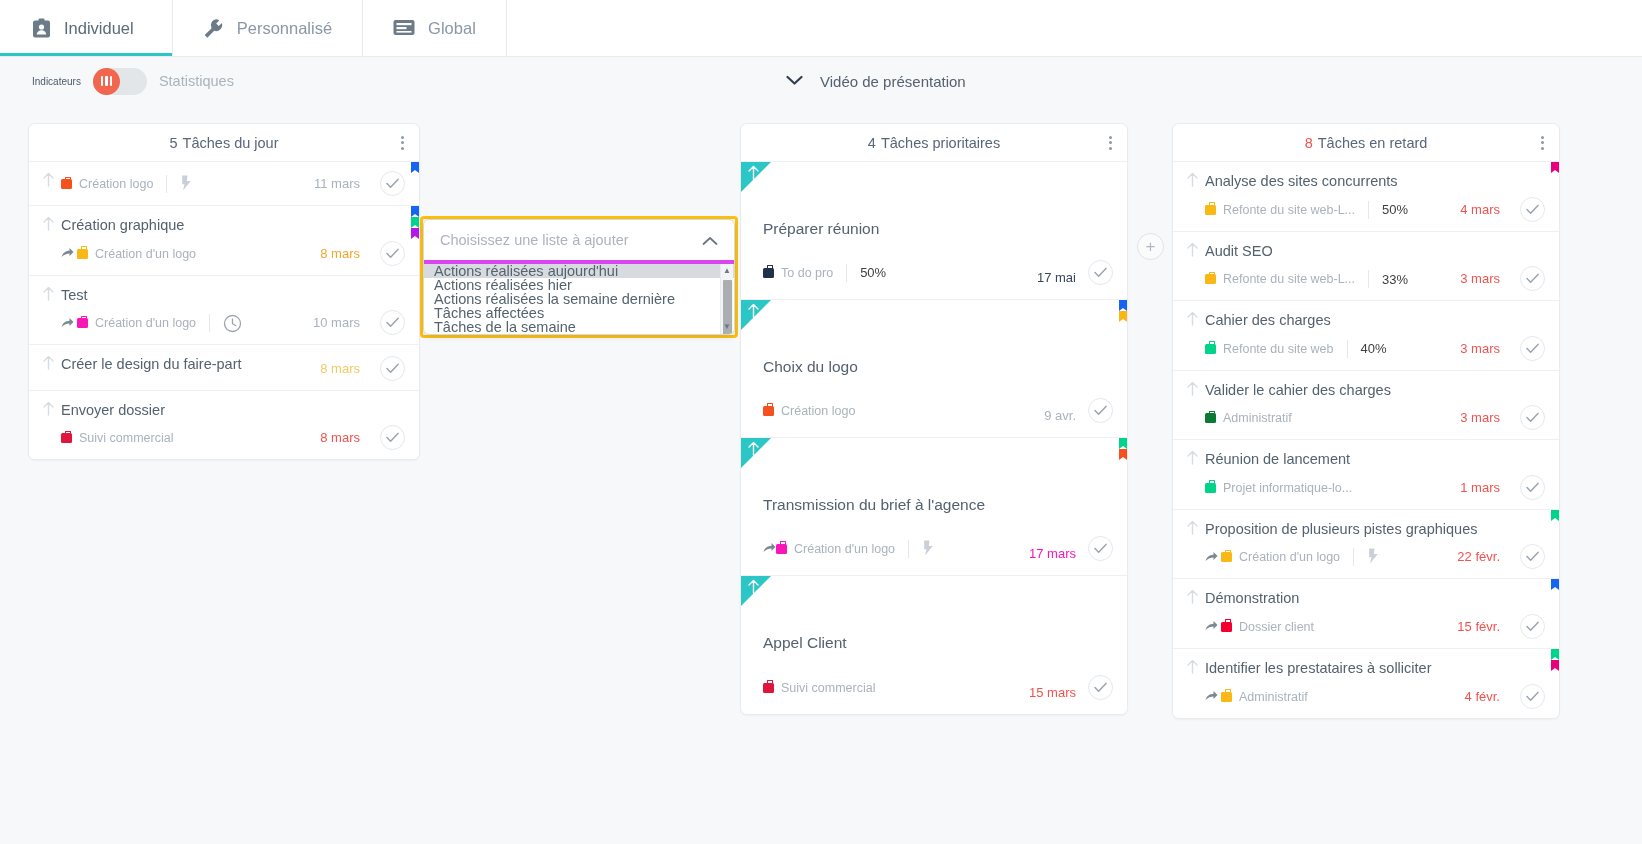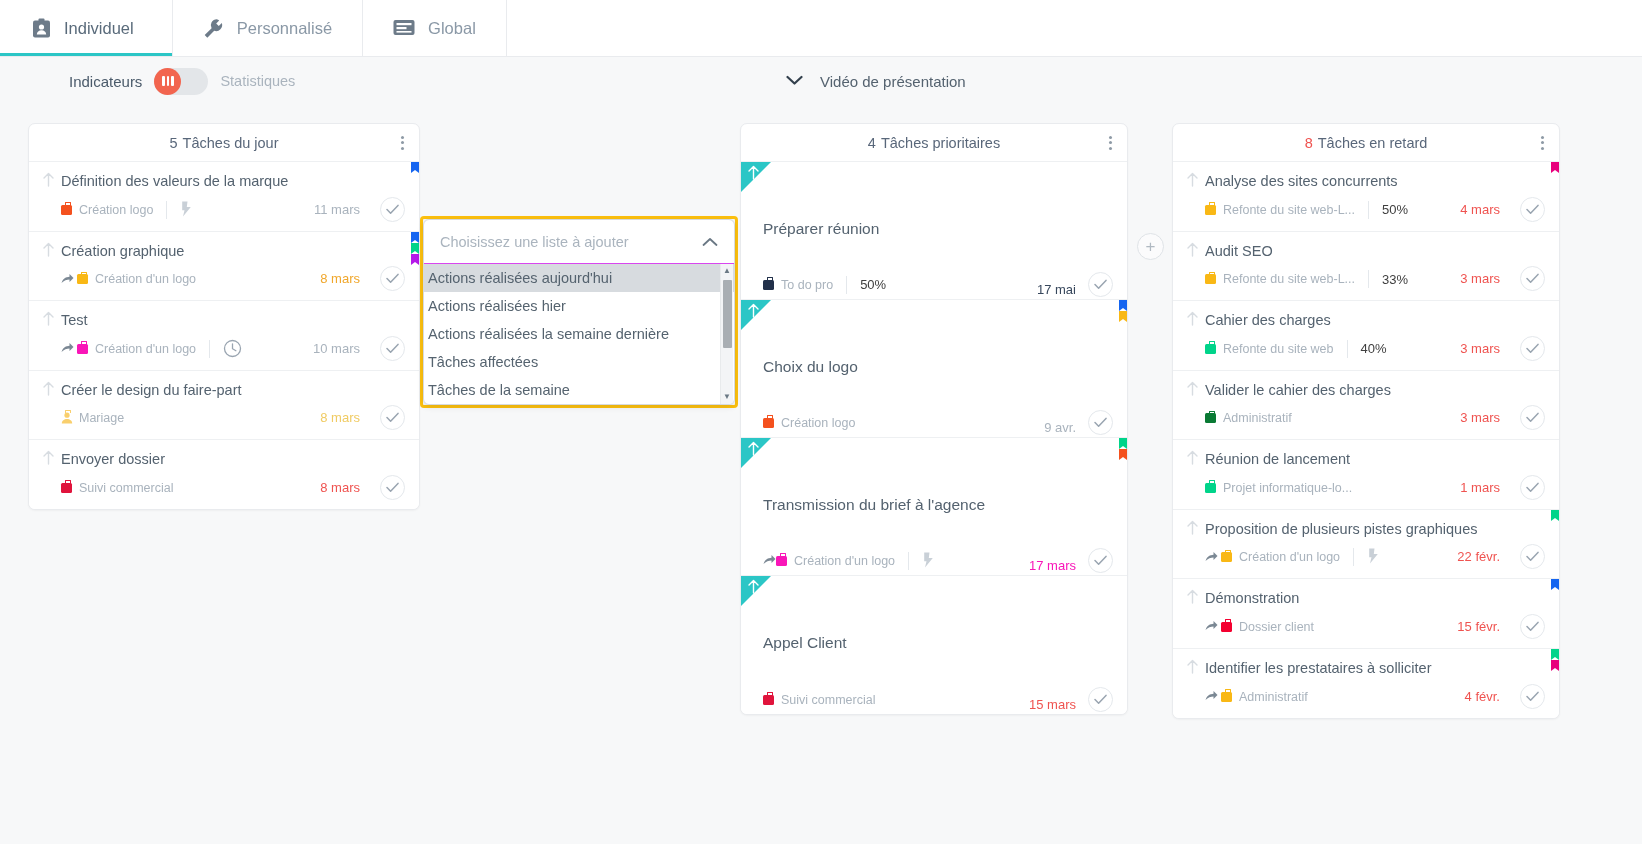--- a/index.html
+++ b/index.html
@@ -53,21 +53,21 @@
     align-items: center;
     position: relative;
     background: #f7f8f9;
   }
   .ind-group {
     display: flex;
     align-items: center;
     gap: 12px;
     margin-left: 32px;
   }
-  .ind-label { font-size: 15px; color: #4a5a6a; margin-left: 37px; }
+  .ind-label { font-size: 10px; color: #4a5a6a; }
   .stat-label { font-size: 14.5px; color: #aab4be; }
   .toggle {
     width: 54px; height: 27px;
     border-radius: 14px;
     background: #e3e6e9;
     position: relative;
     cursor: pointer;
   }
   .toggle .knob {
     position: absolute;
@@ -269,21 +269,21 @@
   .bigcard .btitle {
     position: absolute;
     left: 22px;
     top: 58px;
     font-size: 15.5px;
     color: #54626f;
   }
   .bigcard .bmeta {
     position: absolute;
     left: 22px;
-    bottom: 2px;
+    bottom: 14px;
     right: 14px;
     display: flex;
     align-items: center;
     font-size: 12.5px;
     color: #a9b3bd;
   }
   .bigcard .bright {
     margin-left: auto;
     display: flex;
     align-items: flex-end;
@@ -308,35 +308,35 @@
     overflow: hidden;
     position: relative;
   }
   .dd-input {
     height: 44px;
     display: flex;
     align-items: center;
     padding: 0 16px;
     font-size: 14.5px;
     color: #aab4be;
-    border-bottom: 1px solid #d946ef;
+    border-bottom: 4px solid #d946ef;
     cursor: pointer;
   }
   .dd-input .caret {
     margin-left: auto;
     color: #6a7884;
     font-size: 15px;
     line-height: 1;
   }
   .dd-list { position: relative; }
   .dd-item {
-    height: 28px;
-    display: flex;
-    align-items: center;
-    padding: 0 4px;
+    height: 14px;
+    display: flex;
+    align-items: center;
+    padding: 0 10px;
     font-size: 14.5px;
     color: #55636f;
     cursor: pointer;
   }
   .dd-item.hl { background: #d7dbdf; }
   .dd-scroll {
     position: absolute;
     right: 1px; top: 0;
     width: 13px;
     height: 100%;
@@ -446,21 +446,20 @@
           <span></span>
           <span></span>
           <span></span>
         </span>
       </div>
       <div>
         <div class="task">
           <span class="arrow-up"><svg width="13" height="15" viewBox="0 0 13 15">
               <path d="M6.5 14V2M6.5 1.5 2 6M6.5 1.5 11 6" stroke="currentColor" stroke-width="1.4" fill="none" stroke-linecap="round"></path>
             </svg></span>
-          <div class="ttitle">Définition des valeurs de la marque</div>
           <div class="meta">
             <span class="case" style="background:#f4511e;color:#f4511e"></span>
             <span class="proj">Création logo</span>
             <span class="sep"></span>
             <span class="bolt"><svg width="13" height="16" viewBox="0 0 13 16">
                 <path d="M7.5 0.5H2.2v8.7h2.3L3 15.5 10.8 6h-4z" fill="#c9d0d7"></path>
               </svg></span>
           </div>
           <div class="right">
             <span class="date" style="color:#a9b3bd">11 mars</span>
@@ -524,27 +523,20 @@
                 <path d="M1 5.6 4.6 9.3 12 1.4" stroke="currentColor" stroke-width="1.5" fill="none" stroke-linecap="round" stroke-linejoin="round"></path>
               </svg>
             </span>
           </div>
         </div>
         <div class="task">
           <span class="arrow-up"><svg width="13" height="15" viewBox="0 0 13 15">
               <path d="M6.5 14V2M6.5 1.5 2 6M6.5 1.5 11 6" stroke="currentColor" stroke-width="1.4" fill="none" stroke-linecap="round"></path>
             </svg></span>
           <div class="ttitle">Créer le design du faire-part</div>
-          <div class="meta">
-            <span class="case" style="background:none;color:#f9cf6d;width:12px;height:12px;margin-right:6px;"><svg width="12" height="12" viewBox="0 0 12 12">
-                <circle cx="6" cy="3.2" r="2.6" fill="currentColor"></circle>
-                <path d="M0.8 11.5c0-3 2.4-4.6 5.2-4.6s5.2 1.6 5.2 4.6z" fill="currentColor"></path>
-              </svg></span>
-            <span class="proj">Mariage</span>
-          </div>
           <div class="right">
             <span class="date" style="color:#f0cb63">8 mars</span>
             <span class="check">
               <svg width="13" height="11" viewBox="0 0 13 11">
                 <path d="M1 5.6 4.6 9.3 12 1.4" stroke="currentColor" stroke-width="1.5" fill="none" stroke-linecap="round" stroke-linejoin="round"></path>
               </svg>
             </span>
           </div>
         </div>
         <div class="task">

